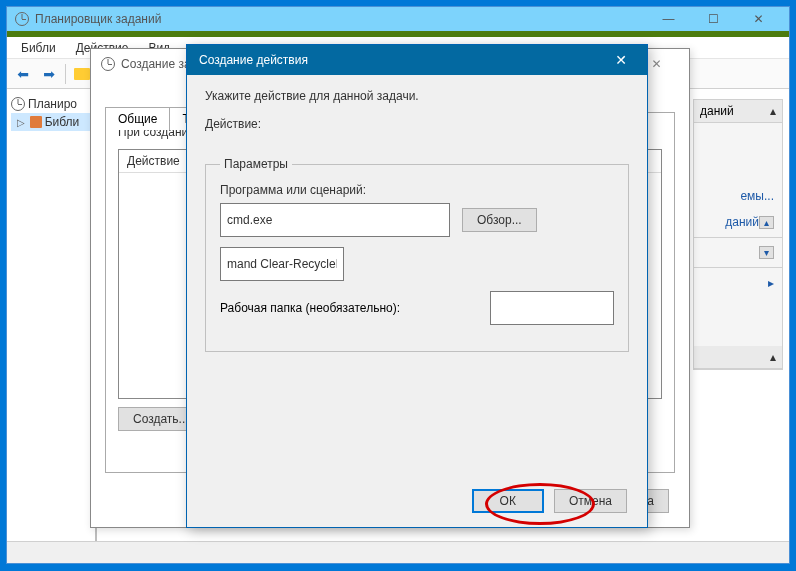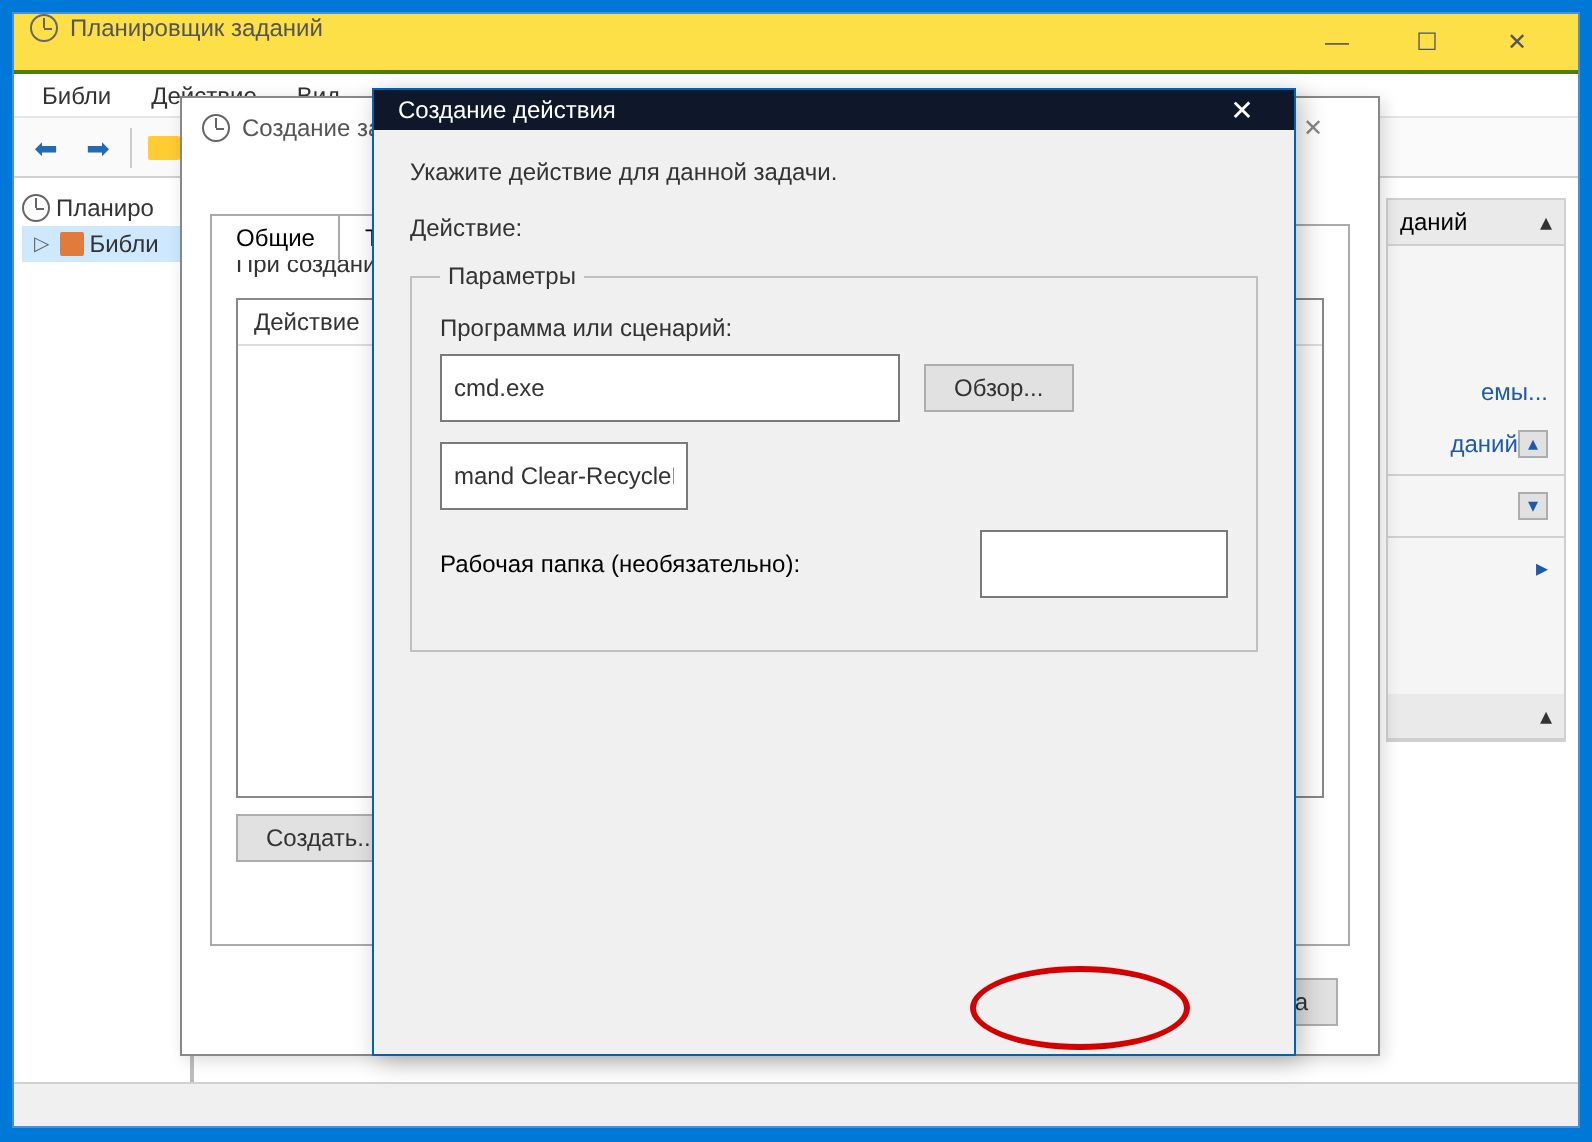--- a/index.html
+++ b/index.html
@@ -1,20 +1,20 @@
 <!DOCTYPE html>
 <html><head>
 <meta charset="utf-8">
 <style>
 * { box-sizing: border-box; margin: 0; padding: 0; font-family: "Segoe UI", Tahoma, sans-serif; font-size: 12px; }
 body { background: #0078d7; width: 796px; height: 571px; position: relative; overflow: hidden; }
 
 
 .main-window { position: absolute; left: 6px; top: 6px; width: 784px; height: 558px; background: #fff; border: 1px solid #4a90d6; }
-.main-titlebar { height: 30px; background: #fde047; display: flex; padding: 0 8px; border-bottom: 2px solid #4d7c0f; }
+.main-titlebar { height: 30px; background: #7dd3fc; display: flex; align-items: center; padding: 0 8px; border-bottom: 6px solid #4d7c0f; }
 .main-titlebar .title { flex: 1; color: #555; margin-left: 6px; }
 .win-btn { width: 45px; height: 28px; display: flex; align-items: center; justify-content: center; color: #555; }
 .clock-icon { width: 14px; height: 14px; border: 1px solid #666; border-radius: 50%; position: relative; display: inline-block; }
 .clock-icon::before { content: ""; position: absolute; left: 50%; top: 50%; width: 1px; height: 5px; background: #666; transform-origin: bottom; transform: translate(-50%, -100%); }
 .clock-icon::after { content: ""; position: absolute; left: 50%; top: 50%; width: 4px; height: 1px; background: #666; }
 
 .menubar { height: 22px; display: flex; align-items: center; padding: 0 6px; gap: 4px; border-bottom: 1px solid #e5e5e5; }
 .menubar span { padding: 2px 8px; color: #333; }
 
 .toolbar { height: 30px; display: flex; align-items: center; padding: 0 4px; gap: 2px; border-bottom: 1px solid #d0d0d0; background: #fafafa; }
@@ -46,26 +46,26 @@
 .tab-content { border: 1px solid #aaa; border-top: none; padding: 12px; height: 360px; background: #fff; }
 .tab-text { color: #333; margin-bottom: 10px; }
 .actions-list { border: 1px solid #888; height: 250px; background: #fff; }
 .actions-list-header { padding: 4px 8px; color: #333; border-bottom: 1px solid #ddd; }
 .create-btn-row { margin-top: 8px; }
 .btn { background: #e1e1e1; border: 1px solid #adadad; padding: 4px 14px; color: #333; cursor: pointer; }
 .second-footer { position: absolute; bottom: 14px; right: 20px; display: flex; gap: 10px; }
 
 
 .dialog { position: absolute; left: 186px; top: 44px; width: 462px; height: 484px; background: #f0f0f0; border: 1px solid #0063b1; box-shadow: 3px 3px 12px rgba(0,0,0,0.25); }
-.dialog-titlebar { height: 20px; background: #0f172a; color: #fff; display: flex; align-items: center; padding: 0 12px; }
+.dialog-titlebar { height: 30px; background: #0369a1; color: #fff; display: flex; align-items: center; padding: 0 12px; }
 .dialog-titlebar .title { flex: 1; }
 .dialog-close { width: 28px; height: 22px; display: flex; align-items: center; justify-content: center; color: #fff; font-size: 14px; }
 .dialog-body { padding: 14px 18px 10px 18px; }
 .instruct { color: #333; margin-bottom: 14px; }
-.row { display: flex; align-items: flex-end; margin-bottom: 10px; gap: 10px; }
+.row { display: flex; align-items: flex-end; margin-bottom: 26px; gap: 10px; }
 .row label { color: #333; }
 select.combo { flex: 1; height: 22px; border: 1px solid #7a7a7a; background: #e9e9e9; padding: 0 6px; }
 fieldset.params { border: 1px solid #c0c0c0; padding: 12px 14px 16px 14px; margin-top: 4px; }
 fieldset.params legend { padding: 0 4px; color: #333; }
 .field-label { display: block; margin-bottom: 6px; color: #333; }
 .input-row { display: flex; gap: 12px; align-items: center; margin-bottom: 10px; }
 input.text { height: 22px; border: 1px solid #7a7a7a; padding: 16px 6px; background: #fff; color: #333; }
 input.text.program { width: 230px; }
 input.text.arg { width: 124px; text-align: left; }
 input.text.folder { width: 124px; }
@@ -205,14 +205,18 @@
       <div class="two-col">
         <input class="text arg underline-red" value="mand Clear-RecycleBin&quot;" style="">
       </div>
 
       <div class="two-col">
         <label>Рабочая папка (необязательно):</label>
         <input class="text folder" value="" style="">
       </div>
     </fieldset>
   </div>
+  <div class="dialog-footer">
+    <button class="btn ok">ОК</button>
+    <button class="btn">Отмена</button>
+  </div>
   <div class="red-ellipse" style="left:298px; bottom:2px;"></div>
 </div>
 
 </body></html>

